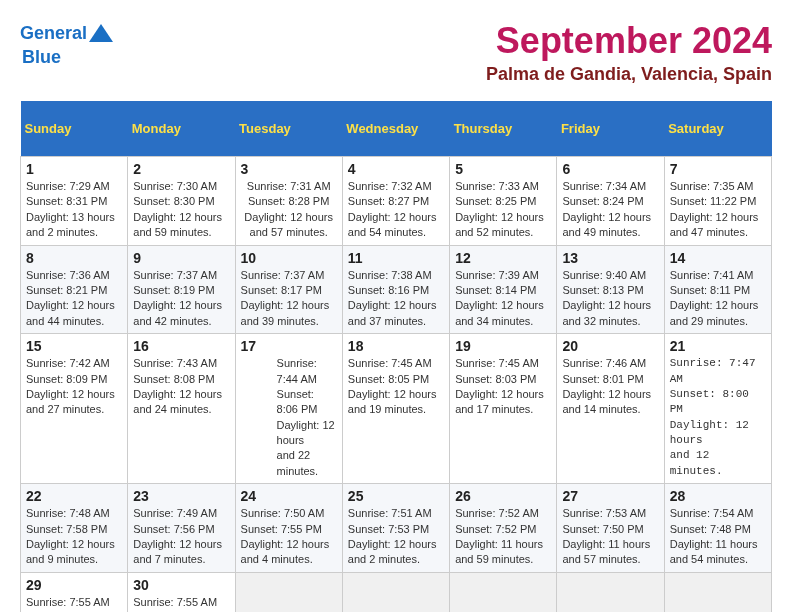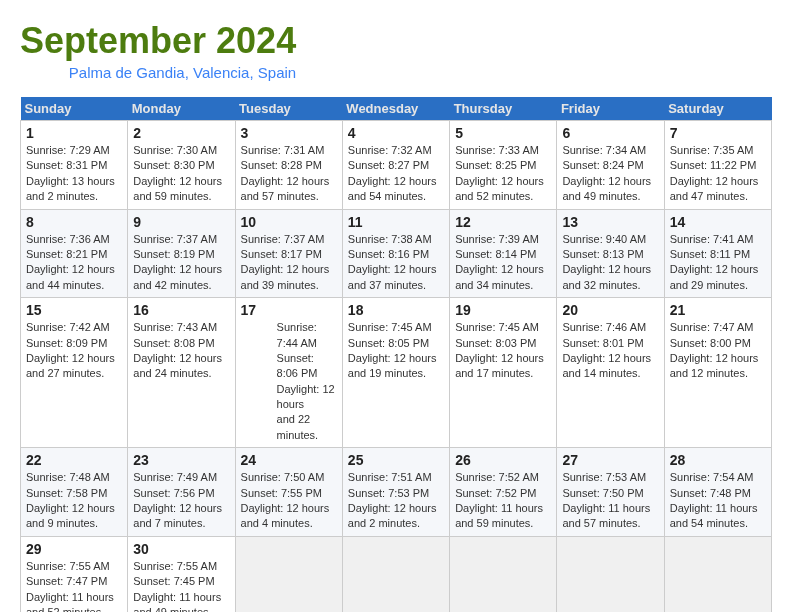--- a/index.html
+++ b/index.html
@@ -20,36 +20,37 @@
       font-size: 18px;
       font-weight: bold;
       color: #333;
       line-height: 1.1;
     }
     .logo-text span { color: #1a6fc4; }
     .title-block { text-align: right; }
     .month-title {
       font-size: 36px;
       font-weight: bold;
-      color: #4d7c0f;
+      color: #be185d;
     }
     .location {
-      font-size: 15px;
-      color: #3b82f6;
+      font-size: 18px;
+      color: #7f1d1d;
       margin-top: 2px;
+      font-weight: bold;
     }
     table {
       width: 100%;
       border-collapse: collapse;
       font-size: 11px;
     }
     th {
       background: #2a6fc4;
-      color: #e5e5e5;
-      padding: 4px 4px;
+      color: #fde047;
+      padding: 20px 4px;
       text-align: left;
       font-size: 13px;
       font-weight: bold;
     }
     td {
       border: 1px solid #ccc;
       vertical-align: top;
       padding: 4px 5px;
       width: 14.28%;
       min-height: 80px;
@@ -77,20 +78,33 @@
     .logo-row {
       display: flex;
       align-items: center;
     }
     .blue-text { color: #1a6fc4; }
   </style>
 </head>
 <body>
 
 <div class="header">
+  <div class="logo-container">
+    <div class="logo-row">
+      <span class="logo-text">
+        <span class="blue-text">General</span>
+      </span>
+      <svg width="28" height="28" viewBox="0 0 28 28">
+        <polygon points="14,4 26,22 2,22" fill="#1a6fc4"></polygon>
+      </svg>
+    </div>
+    <span class="logo-text" style="margin-left:2px;">
+      <span class="blue-text">Blue</span>
+    </span>
+  </div>
   <div class="title-block">
     <div class="month-title">September 2024</div>
     <div class="location">Palma de Gandia, Valencia, Spain</div>
   </div>
 </div>
 
 <table>
   <thead>
     <tr>
     <th>Sunday</th>
@@ -113,21 +127,21 @@
         </td>
         <td>
           <span class="day-num">2</span>
           <div class="day-info" style="white-space: pre-line;">Sunrise: 7:30 AM
 Sunset: 8:30 PM
 Daylight: 12 hours
 and 59 minutes.</div>
         </td>
         <td>
           <span class="day-num">3</span>
-          <div class="day-info" style="white-space: pre-line;">Sunrise: 7:31 AM
+          <div class="day-info" style="white-space: pre-line; text-align: center;">Sunrise: 7:31 AM
 Sunset: 8:28 PM
 Daylight: 12 hours
 and 57 minutes.</div>
         </td>
         <td>
           <span class="day-num">4</span>
           <div class="day-info" style="white-space: pre-line;">Sunrise: 7:32 AM
 Sunset: 8:27 PM
 Daylight: 12 hours
 and 54 minutes.</div>
@@ -243,21 +257,21 @@
         </td>
         <td>
           <span class="day-num">20</span>
           <div class="day-info" style="white-space: pre-line;">Sunrise: 7:46 AM
 Sunset: 8:01 PM
 Daylight: 12 hours
 and 14 minutes.</div>
         </td>
         <td>
           <span class="day-num">21</span>
-          <div class="day-info" style="white-space: pre-line;">Sunrise: 7:47 AM
+          <div class="day-info" style="white-space: pre-line; font-family: Liberation Mono, monospace;">Sunrise: 7:47 AM
 Sunset: 8:00 PM
 Daylight: 12 hours
 and 12 minutes.</div>
         </td>
       </tr>
       <tr>
         <td>
           <span class="day-num">22</span>
           <div class="day-info" style="white-space: pre-line;">Sunrise: 7:48 AM
 Sunset: 7:58 PM

